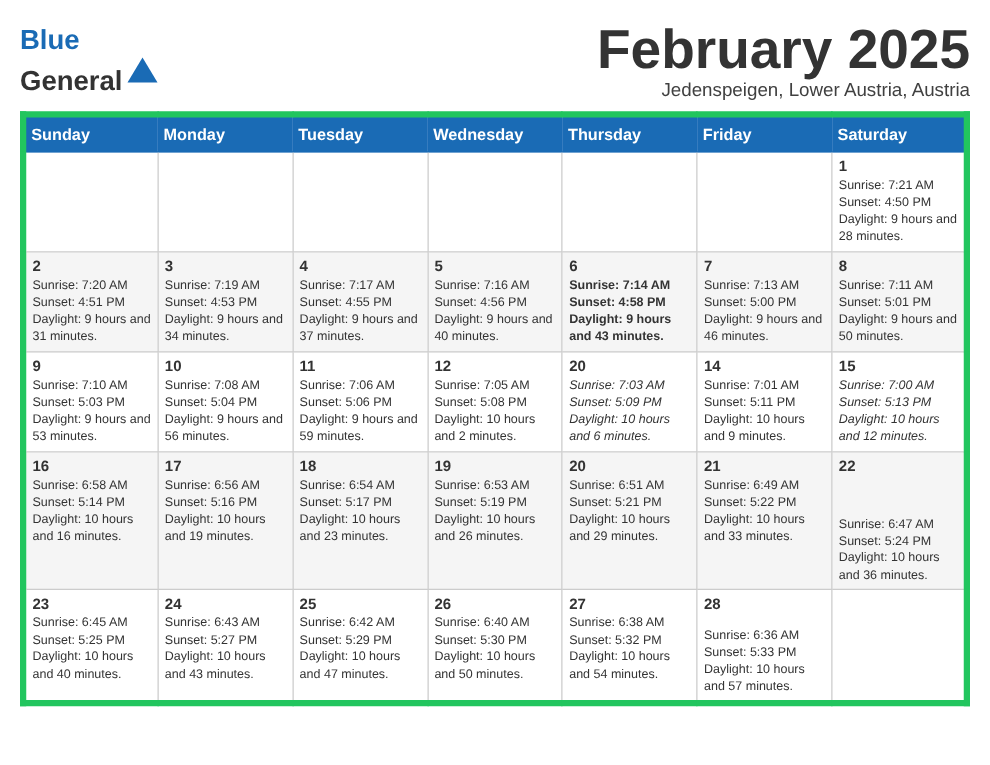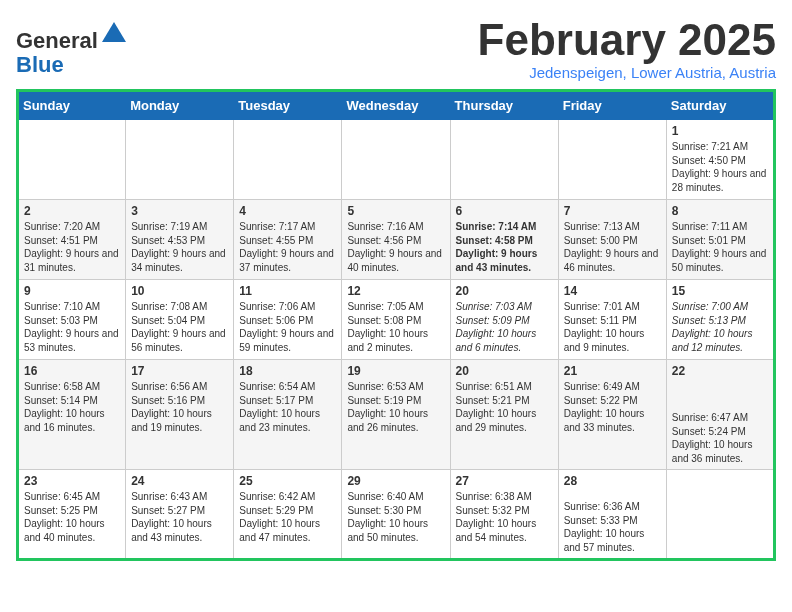--- a/index.html
+++ b/index.html
@@ -37,26 +37,26 @@
       text-align: right;
     }
     .month-title {
       font-size: 44px;
       font-weight: bold;
       color: #333;
       line-height: 1.1;
     }
     .location-title {
       font-size: 15px;
-      color: #3b82f6;
+      color: #404040;
     }
     .calendar {
       width: 100%;
       border-collapse: collapse;
-      border: 3px solid #22c55e;
+      border: 5px solid #22c55e;
       padding-left: 42px;
     }
     .calendar th {
       background-color: #1a6bb5;
       color: #fff;
       font-size: 13px;
       font-weight: bold;
       padding: 6px 4px;
       text-align: left;
       border: 1px solid #1a6bb5;
@@ -89,26 +89,26 @@
       background: #fff !important;
     }
   </style>
 </head>
 <body>
 
 <div class="header">
   <div class="logo">
     <div>
       <div class="logo-text">
+        <span class="logo-blue">Blue</span>
+      </div>
+      <div class="logo-text">
         <span class="logo-general">General</span><svg class="logo-icon" viewBox="0 0 28 28">
             <polygon points="14,2 26,22 2,22" fill="#1a6bb5"></polygon>
           </svg>
-      </div>
-      <div class="logo-text">
-        <span class="logo-blue">Blue</span>
       </div>
     </div>
   </div>
   <div class="title-section">
     <div class="month-title">February 2025</div>
     <div class="location-title">Jedenspeigen, Lower Austria, Austria</div>
   </div>
 </div>
 
 <table class="calendar">
@@ -283,21 +283,21 @@
 Sunset: 5:27 PM
 Daylight: 10 hours and 43 minutes.</div>
         </td>
         <td>
           <span class="day-number">25</span>
           <div class="day-info" style="white-space: pre-line;">Sunrise: 6:42 AM
 Sunset: 5:29 PM
 Daylight: 10 hours and 47 minutes.</div>
         </td>
         <td>
-          <span class="day-number">29</span>
+          <span class="day-number">26</span>
           <div class="day-info" style="white-space: pre-line;">Sunrise: 6:40 AM
 Sunset: 5:30 PM
 Daylight: 10 hours and 50 minutes.</div>
         </td>
         <td>
           <span class="day-number">27</span>
           <div class="day-info" style="white-space: pre-line;">Sunrise: 6:38 AM
 Sunset: 5:32 PM
 Daylight: 10 hours and 54 minutes.</div>
         </td>

